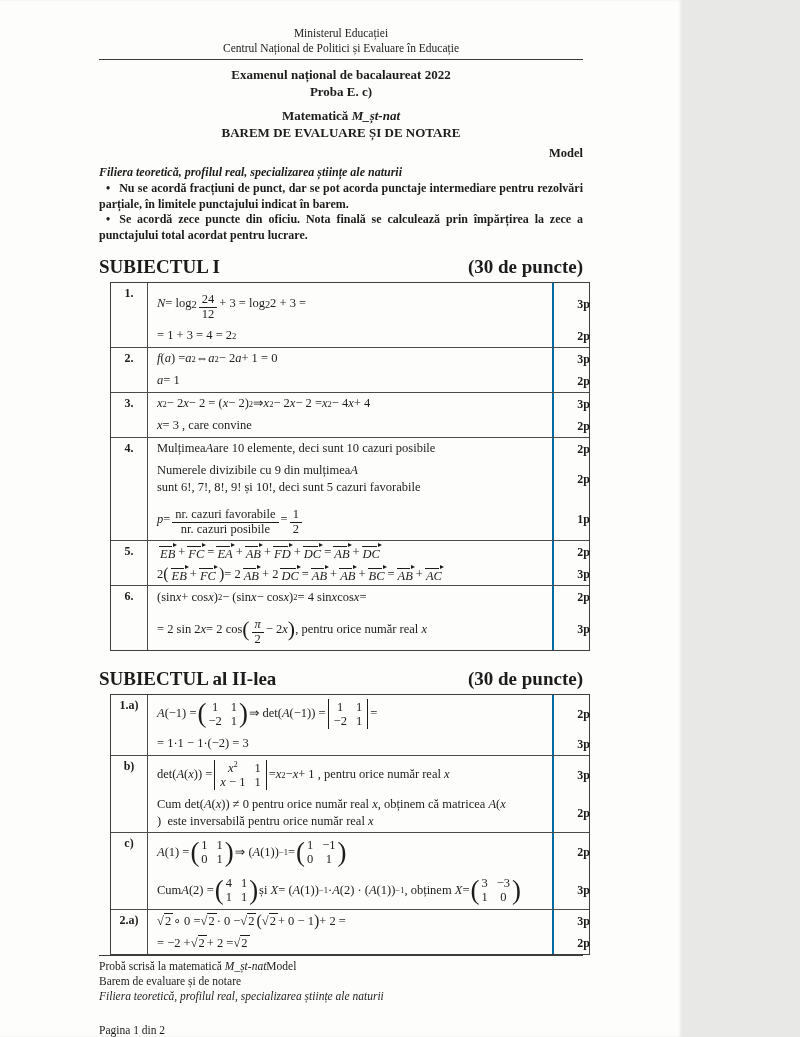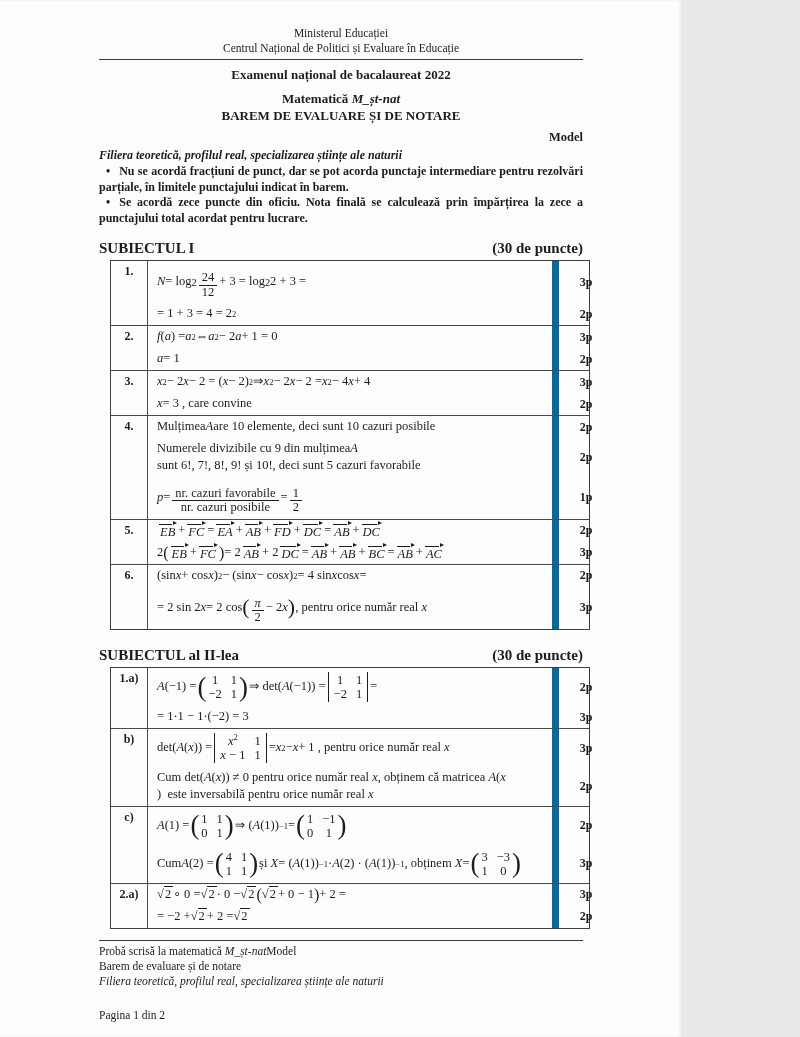--- a/index.html
+++ b/index.html
@@ -17,33 +17,33 @@
   .rule { border-bottom: 1.2px solid #3c3c3c; margin-top: 3px; }
   .title-block { text-align: center; margin-top: 7px; font-weight: bold; font-size: 13px; }
   .title-block .t-line { line-height: 1.3; }
   .gap-sm { height: 7px; }
   .model-line { text-align: right; font-weight: bold; font-size: 12.5px; margin-top: 5px; }
   .filiera { font-weight: bold; font-style: italic; font-size: 12px; margin-top: 3px; }
   .bullets { margin-top: 1px; }
   .bullet { font-weight: bold; font-size: 12px; text-align: justify; line-height: 1.3; }
   .bullet .dot { padding: 0 9px 0 7px; }
   
-  .sec-head { display: flex; justify-content: space-between; font-weight: bold; font-size: 15px; margin-top: 12px; margin-bottom: 3px; }
+  .sec-head { display: flex; justify-content: space-between; font-weight: bold; font-size: 19px; margin-top: 12px; margin-bottom: 3px; }
   .sec-head.second { margin-top: 16px; gap: 22px; }
   
   .btable { border: 1.2px solid #3e3e3e; margin-left: 11px; margin-right: -7px; }
   .trow { display: flex; border-bottom: 1px solid #4a4a4a; }
   .trow:last-child { border-bottom: none; }
   .tnum { width: 37px; border-right: 1px solid #4a4a4a; font-weight: bold; font-size: 12px; padding-top: 3px; text-align: center; flex: none; }
   .t2 .tnum { text-align: center; }
   .tlines { flex: 1; display: flex; flex-direction: column; min-width: 0; }
   .tline { display: flex; flex: 1; }
   .tcontent { flex: 1; padding: 3px 10px 3px 9px; text-align: justify; display: flex; flex-wrap: wrap; align-items: center; row-gap: 1px; min-height: 22px; font-size: 12.5px; }
   .tcontent i { font-family: "Liberation Serif", serif; }
-  .tpts { width: 37px; border-left: 7px solid #0369a1; display: flex; align-items: center; justify-content: center; font-weight: bold; font-size: 12px; flex: none; padding-left: 24px; }
+  .tpts { width: 37px; border-left: 2px solid #0369a1; display: flex; align-items: center; justify-content: center; font-weight: bold; font-size: 12px; flex: none; padding-left: 24px; }
   
   .frac { display: inline-block; vertical-align: middle; text-align: center; line-height: 1.08; margin: 1px 2px; }
   .frac .num { display: block; border-bottom: 1px solid #1c1c1c; padding: 0 3px; margin-top: 6px; }
   .frac .den { display: block; padding: 0 3px; }
   sup { font-size: 0.68em; line-height: 0; }
   .vec { position: relative; display: inline-block; padding: 3px 2px 0 2px; margin: 0 1px; line-height: 1; }
   .vec::before { content: ""; position: absolute; top: 1px; left: 1px; right: 5px; border-top: 1px solid #1c1c1c; }
   .vec::after { content: ""; position: absolute; top: -1.5px; right: 0; width: 0; height: 0; border-left: 4.5px solid #1c1c1c; border-top: 2.5px solid transparent; border-bottom: 2.5px solid transparent; }
   .sqrt { white-space: nowrap; }
   .sqrt .rad { border-top: 1.1px solid #1c1c1c; padding: 0 2px 0 1px; }
@@ -65,20 +65,21 @@
 <div class="page">
 
   <div class="org">
     <div>Ministerul Educației</div>
     <div>Centrul Național de Politici și Evaluare în Educație</div>
   </div>
   <div class="rule"></div>
 
   <div class="title-block">
     <div class="t-line">Examenul național de bacalaureat 2022</div>
+    <div class="t-line">Proba E. c)</div>
     <div class="gap-sm"></div>
     <div class="t-line"><span>Matematică</span>&nbsp;<i>M_șt-nat</i></div>
     <div class="t-line">BAREM DE EVALUARE ȘI DE NOTARE</div>
   </div>
 
   <div class="model-line">Model</div>
 
   <div class="filiera">Filiera teoretică, profilul real, specializarea științe ale naturii</div>
 
   <div class="bullets">

